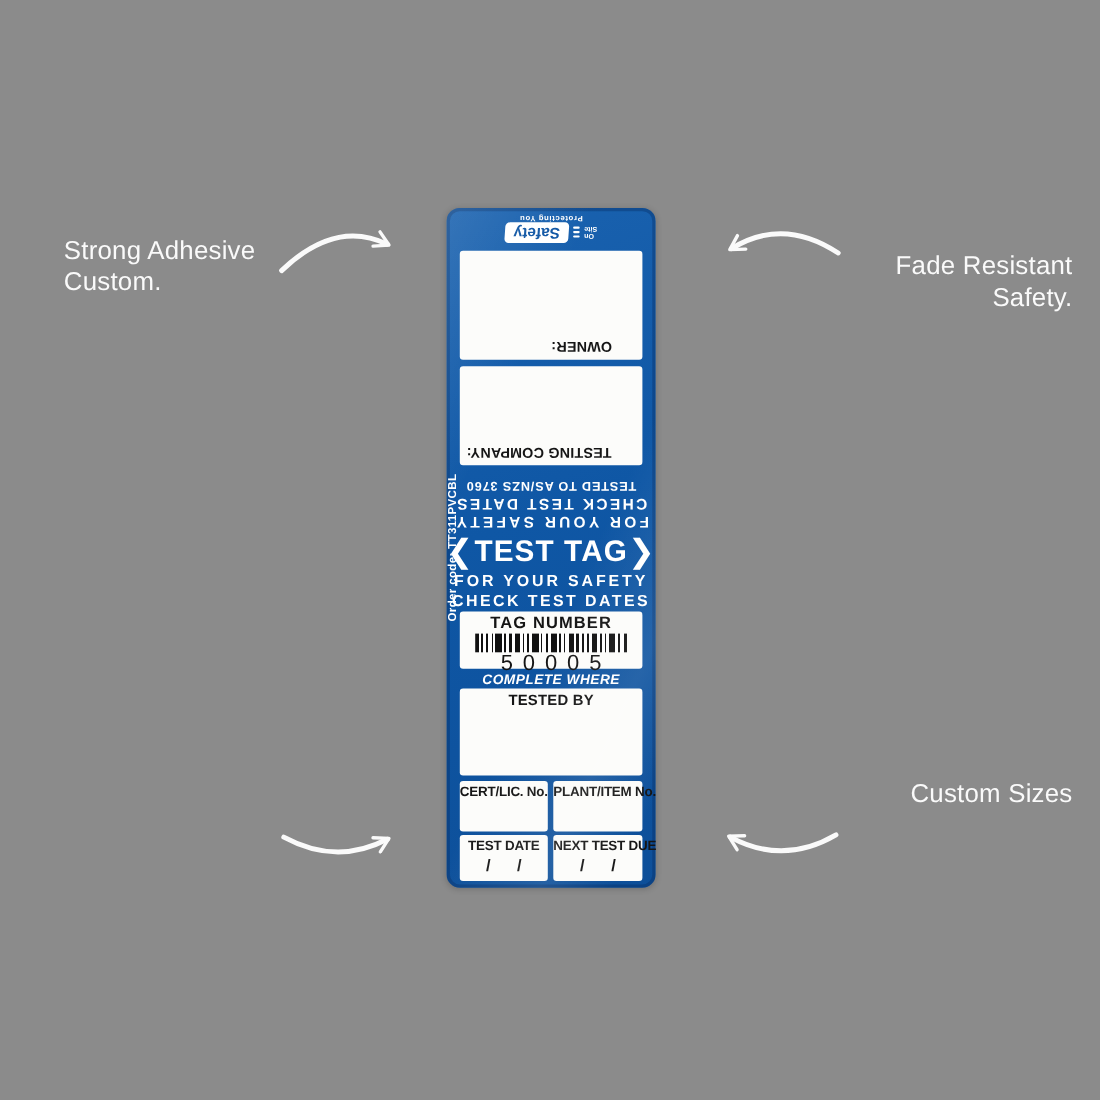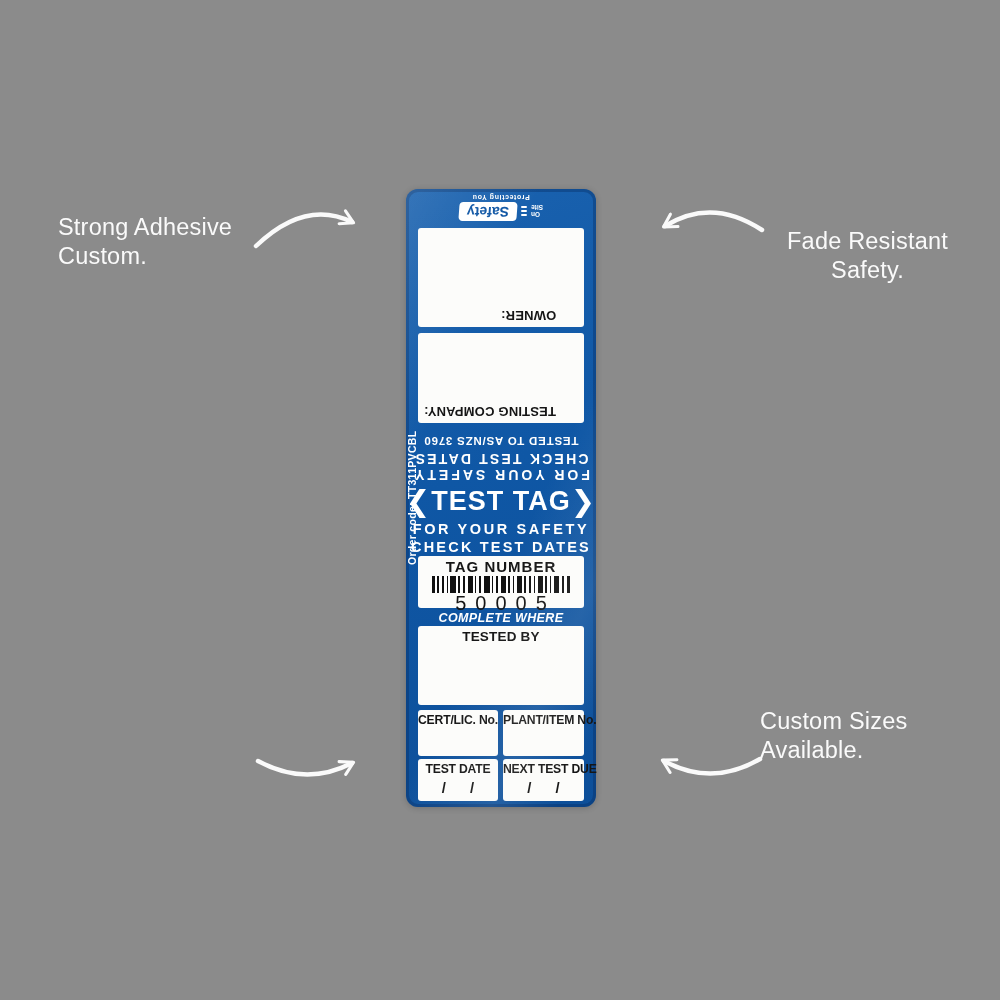--- a/index.html
+++ b/index.html
@@ -2,23 +2,23 @@
 <html><head>
 <meta charset="utf-8">
 <style>
   html,body{margin:0;padding:0;background:#6e6e6e;}
   .stage{position:relative;width:1000px;height:1000px;background:#8b8b8b;overflow:hidden;
          font-family:"Liberation Sans",sans-serif;}
 
   
   .note{position:absolute;color:#fafafa;font-size:23.5px;line-height:29px;letter-spacing:.2px;}
   .note-tl{left:58px;top:213px;width:200px;text-align:left;}
-  .note-tr{left:760px;top:227px;width:215px;text-align:center;}
+  .note-tr{left:760px;top:227px;width:215px;text-align:right;}
   .note-bl{left:58px;top:707px;width:200px;text-align:right;}
-  .note-br{left:760px;top:707px;width:215px;text-align:left;}
+  .note-br{left:760px;top:707px;width:215px;text-align:right;}
 
   .arrows{position:absolute;inset:0;pointer-events:none;}
 
   
   .tag{position:absolute;left:406px;top:189px;width:190px;height:618px;border-radius:12px;
        background:linear-gradient(160deg,#1a62af 0%,#0f57a5 45%,#0d4f99 100%);
        box-shadow:inset 0 0 0 3px rgba(9,44,96,.38),0 1px 6px rgba(0,0,0,.20);}
   .sheen{position:absolute;inset:0;border-radius:12px;pointer-events:none;
        background:linear-gradient(115deg,rgba(255,255,255,.12),rgba(255,255,255,0) 28%,
                   rgba(255,255,255,0) 58%,rgba(255,255,255,.10) 78%,rgba(255,255,255,0) 92%);}
@@ -97,21 +97,20 @@
   <div class="note note-tl">
     <div>Strong Adhesive</div>
     <div>Custom.</div>
   </div>
   <div class="note note-tr">
     <div>Fade Resistant</div>
     <div>Safety.</div>
   </div>
   <div class="note note-br">
     <div>Custom Sizes</div>
-    <div>Available.</div>
   </div>
 
   <svg class="arrows" width="1000" height="1000" viewBox="0 0 1000 1000">
     <defs>
       <marker id="ah" viewBox="0 0 10 10" refX="7.5" refY="5" markerWidth="4" markerHeight="4" orient="auto-start-reverse">
         <path d="M1.5,1 L8.5,5 L1.5,9" fill="none" stroke="#fafafa" stroke-width="1.7" stroke-linecap="round" stroke-linejoin="round"></path>
       </marker>
     </defs>
     <path d="M256,246 Q305,199 352,222" fill="none" stroke="#fafafa" stroke-width="4.5" stroke-linecap="round" marker-end="url(#ah)"></path>
     <path d="M762,230 Q712,197 665,226" fill="none" stroke="#fafafa" stroke-width="4.5" stroke-linecap="round" marker-end="url(#ah)"></path>

